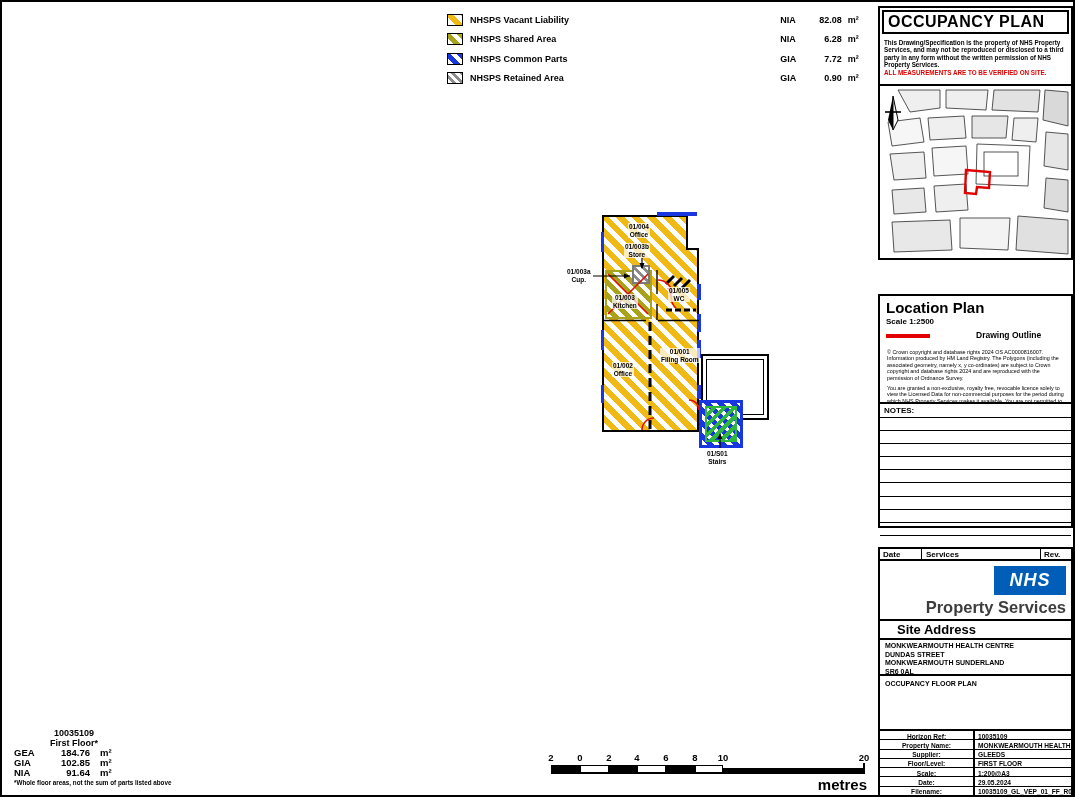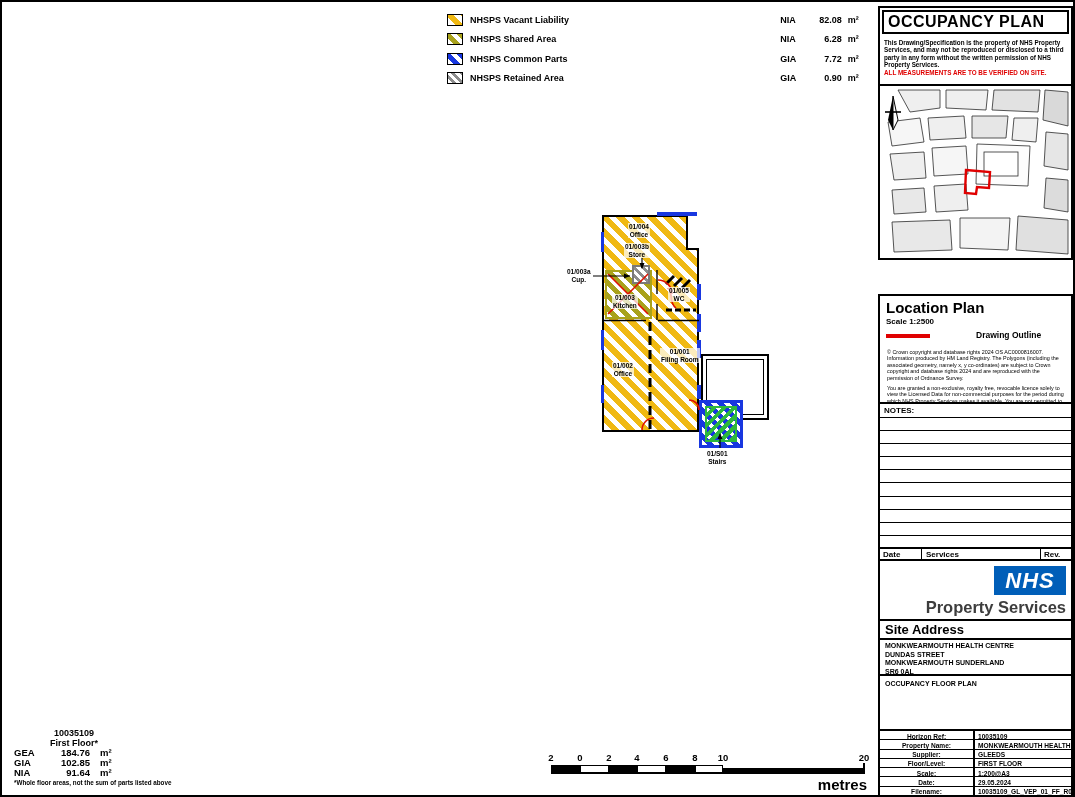--- a/index.html
+++ b/index.html
@@ -70,35 +70,35 @@
 
   .b-map { top:82px; height:176px; }
   .b-loc { top:256px; height:142px;margin-top:36px; }
   .loc-head { padding:3px 6px 0 6px; font-size:15px; font-weight:bold; }
   .loc-scale { padding:1px 6px; font-size:8px; font-weight:bold; }
   .loc-outline { position:relative; height:14px; margin:2px 6px; }
   .loc-redline { position:absolute; left:0; top:5px; width:44px; height:4px; background:#E00000; }
   .loc-outline-label { position:absolute; left:90px; top:1px; font-size:8.5px; font-weight:bold; }
   .loc-copy { padding:4px 7px 0 7px; font-size:5.4px; line-height:6.4px; color:#000; }
 
-  .b-notes { top:400px; height:159px; }
+  .b-notes { top:400px; height:126px; }
   .notes-head { height:13px; padding:2px 4px; font-size:8px; font-weight:bold; }
   .notes-row { height:13.1px; border-top:1px solid #000; }
 
   .b-rev { top:545px; height:14px; display:flex; font-size:8px; font-weight:bold; }
   .rev-date { width:42px; padding:1px 3px; border-right:1px solid #000; }
   .rev-comments { flex:1; padding:1px 4px; border-right:1px solid #000; }
   .rev-rev { width:30px; padding:1px 3px; }
 
   .b-logo { top:557px; height:62px; }
-  .nhs-box { position:absolute; right:5px; top:5px; width:72px; height:29px; background:#005EB8; color:#fff; font-size:22px; font-weight:bold; font-style:italic; text-align:center; line-height:29px; letter-spacing:1px; }
+  .nhs-box { position:absolute; right:5px; top:5px; width:72px; height:29px; background:#005EB8; color:#fff; font-size:18px; font-weight:bold; font-style:italic; text-align:center; line-height:29px; letter-spacing:1px; }
   .nhs-name { position:absolute; right:5px; top:37px; font-size:16.5px; font-weight:bold; color:#3d3d3d; white-space:nowrap; }
 
   .b-site { top:617px; height:57px; }
-  .sec-head { border-bottom:2px solid #000; padding:1px 5px; font-size:13px; font-weight:bold; }
+  .sec-head { border-bottom:2px solid #000; padding:1px 17px; font-size:13px; font-weight:bold; }
   .site-lines { padding:2px 5px; font-size:7px; font-weight:bold; line-height:8.6px; }
 
   .b-desc { top:672px; height:57px; }
   .desc-value { padding:4px 5px; font-size:7px; font-weight:bold; }
 
   .b-info { top:727px; height:68px; display:flex; flex-direction:column; }
   .info-row { flex:1; display:flex; border-top:1px solid #000; font-size:6.6px; font-weight:bold; overflow:hidden; }
   .info-row:first-child { border-top:none; }
   .info-label { width:95px; border-right:2px solid #000; text-align:center; padding-top:1.5px; }
   .info-value { flex:1; padding:1.5px 0 0 3px; white-space:nowrap; overflow:hidden; }

